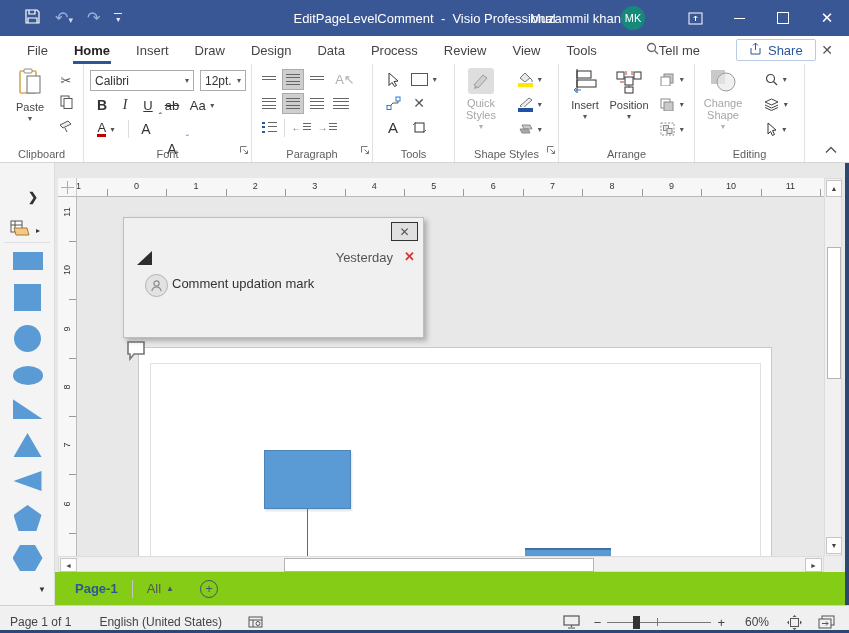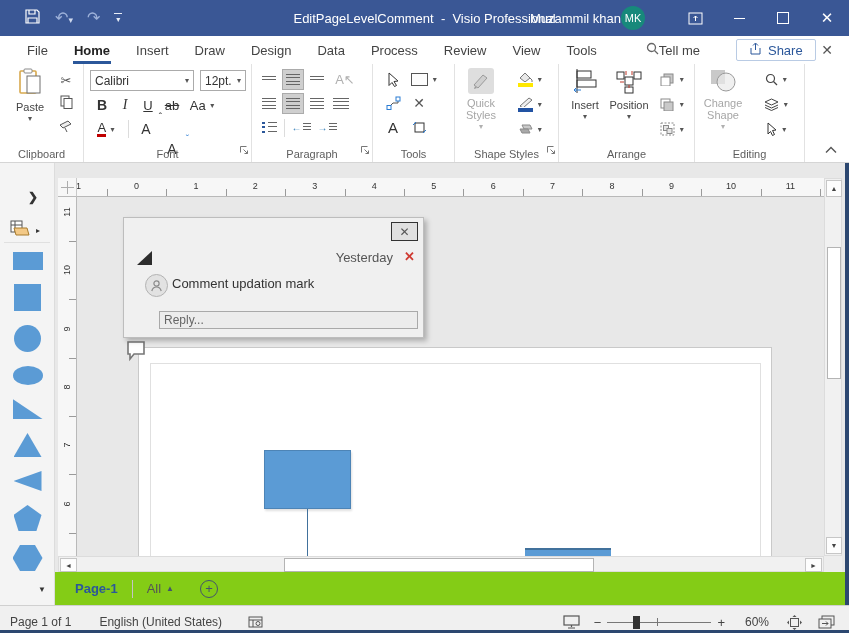--- a/index.html
+++ b/index.html
@@ -616,21 +616,20 @@
   <span class="popup-tri"></span>
   <span class="popup-time">Yesterday</span>
   <span class="popup-delete">✕</span>
   <span class="popup-avatar">
     <svg width="13" height="13" viewBox="0 0 13 13">
         <circle cx="6.5" cy="4.5" r="2.6" fill="none" stroke="#8a8a8a" stroke-width="1.2"></circle>
         <path d="M1.8 12 q1-4 4.7-4 q3.7 0 4.7 4" fill="none" stroke="#8a8a8a" stroke-width="1.2"></path>
       </svg>
   </span>
   <span class="popup-text">Comment updation mark</span>
-  <input class="reply" type="text" placeholder="Reply..." style="">
 </div>
 
 <div class="pagetabs">
   <span class="pt-current">Page-1</span>
   <span class="pt-sep"></span>
   <span class="pt-all">
     <span>All</span>
       <span class="tri">▲</span>
   </span>
   <span class="pt-add">+</span>

